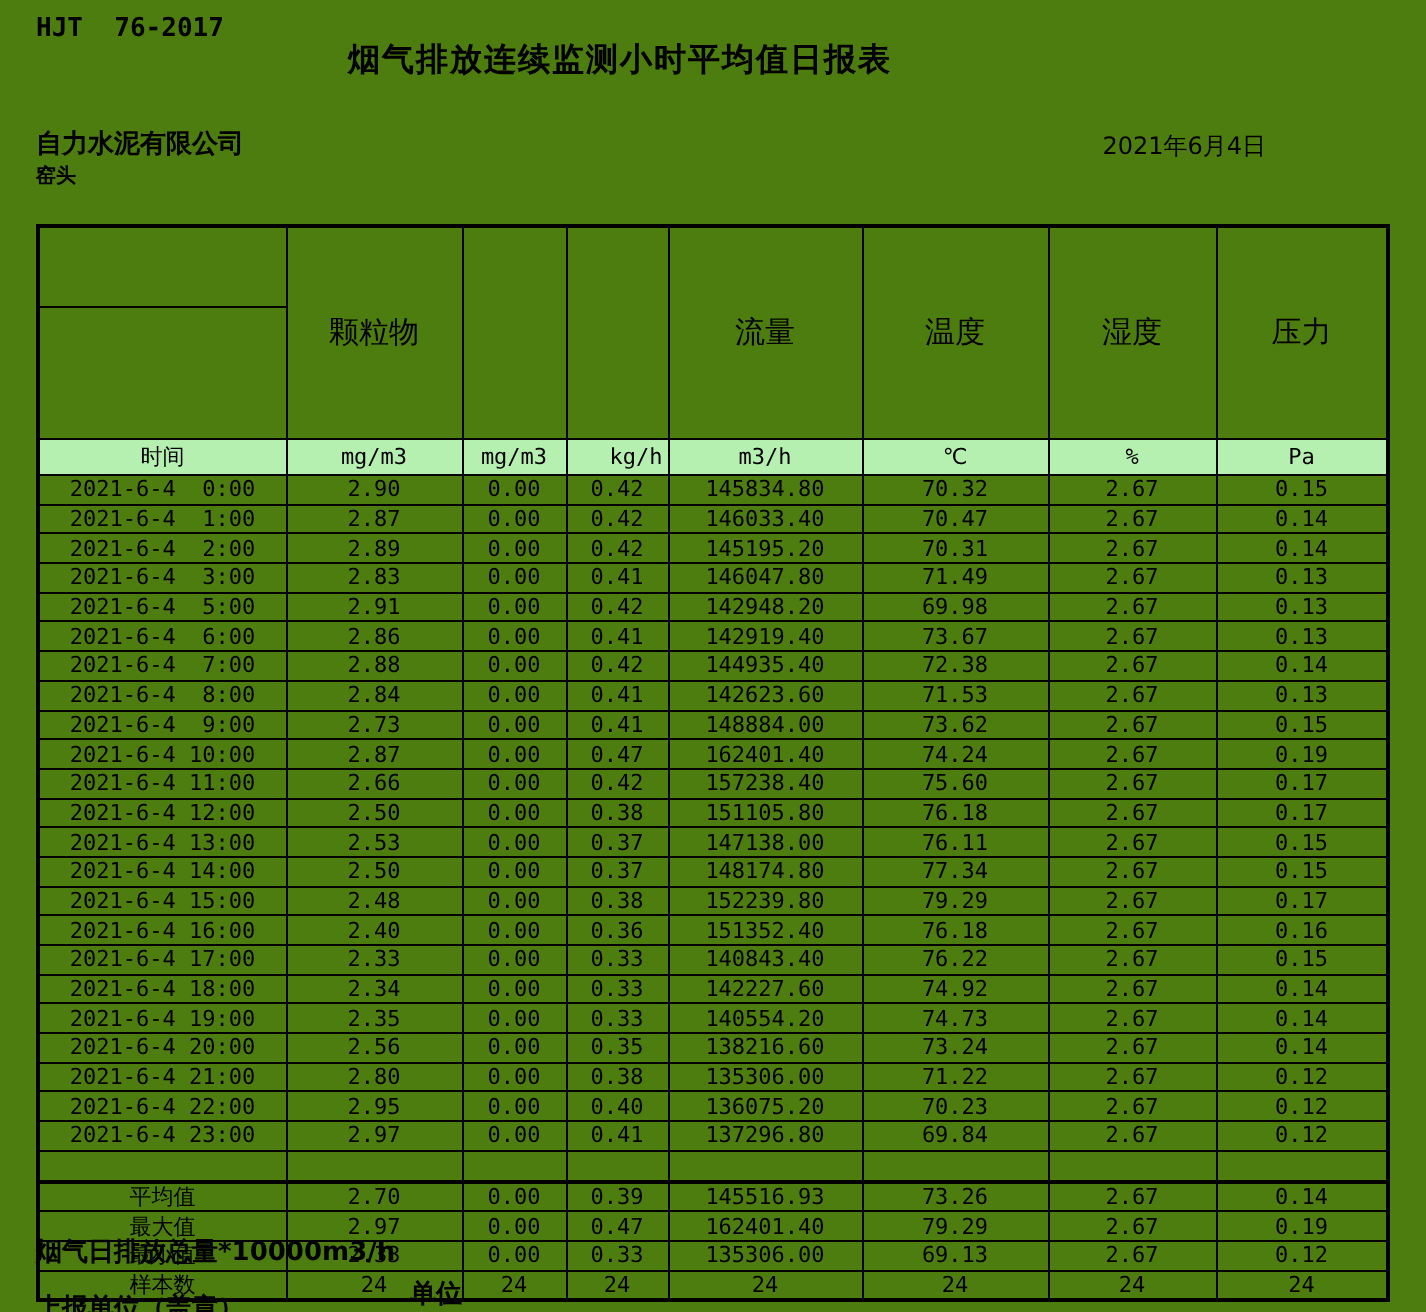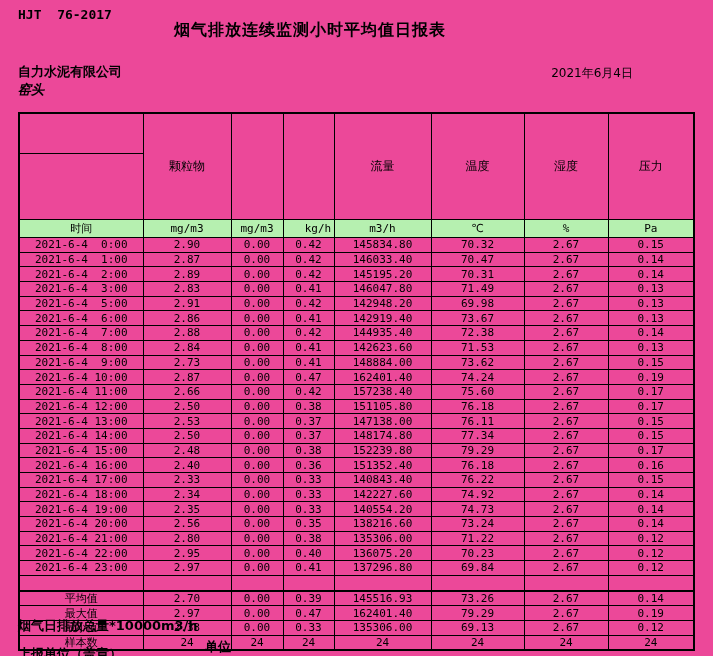--- a/index.html
+++ b/index.html
@@ -1,42 +1,42 @@
 <!DOCTYPE html>
 <html><head>
 <meta charset="utf-8">
 <style>
   html,body{margin:0;padding:0;background:#f0f0f0;}
   #page{
-    position:relative;width:713px;height:656px;background:#ec4899;
+    position:relative;width:713px;height:656px;background:#4d7c0f;
     font-family:"DejaVu Sans",sans-serif;color:#000;overflow:hidden;
   }
   .doc-code{
     position:absolute;left:18px;top:7px;font-size:13px;font-weight:bold;
     font-family:"DejaVu Sans Mono","DejaVu Sans",monospace;white-space:pre;
   }
   .report-title{
     position:absolute;left:0;top:20px;width:620px;text-align:center;
     font-size:16px;font-weight:bold;letter-spacing:1px;
   }
   .company{position:absolute;left:18px;top:63px;font-size:13px;font-weight:bold;}
-  .station{position:absolute;left:18px;top:81px;font-size:13px;font-weight:bold;font-style:italic;}
+  .station{position:absolute;left:18px;top:81px;font-size:10px;font-weight:bold;}
   .report-date{position:absolute;right:80px;top:65px;font-size:12px;}
   table.report{
     position:absolute;left:18px;top:112px;width:675px;
     border-collapse:collapse;table-layout:fixed;
     border:2px solid #000;
   }
   table.report td{
     border:1px solid #000;padding:0;text-align:center;vertical-align:middle;
     font-size:11px;line-height:13px;
     font-family:"DejaVu Sans Mono","DejaVu Sans",monospace;
     white-space:pre;overflow:hidden;
   }
-  tr.group-row td{height:28px;font-family:"DejaVu Sans",sans-serif;font-size:12px;}
+  tr.group-row td{height:28px;font-family:"DejaVu Sans",sans-serif;font-size:15px;}
   td.time-head-cell{padding:0;}
   td.time-head-cell .half{height:13px;}
   td.time-head-cell .half.top{border-bottom:1px solid #000;}
   tr.unit-row td{height:17px;font-size:11px;}
   tr.data-row td{height:13.7px;}
   tr.gap-row td{height:13.7px;border-bottom:2px solid #000;}
   tr.sum-row td{height:13.7px;}
   .footer-note{position:absolute;left:18px;top:617px;font-size:13px;font-weight:bold;}
   .footer-line2{position:absolute;left:18px;top:645px;font-size:13px;font-weight:bold;}
   .footer-unit{position:absolute;left:205px;top:638px;font-size:13px;font-weight:bold;}

